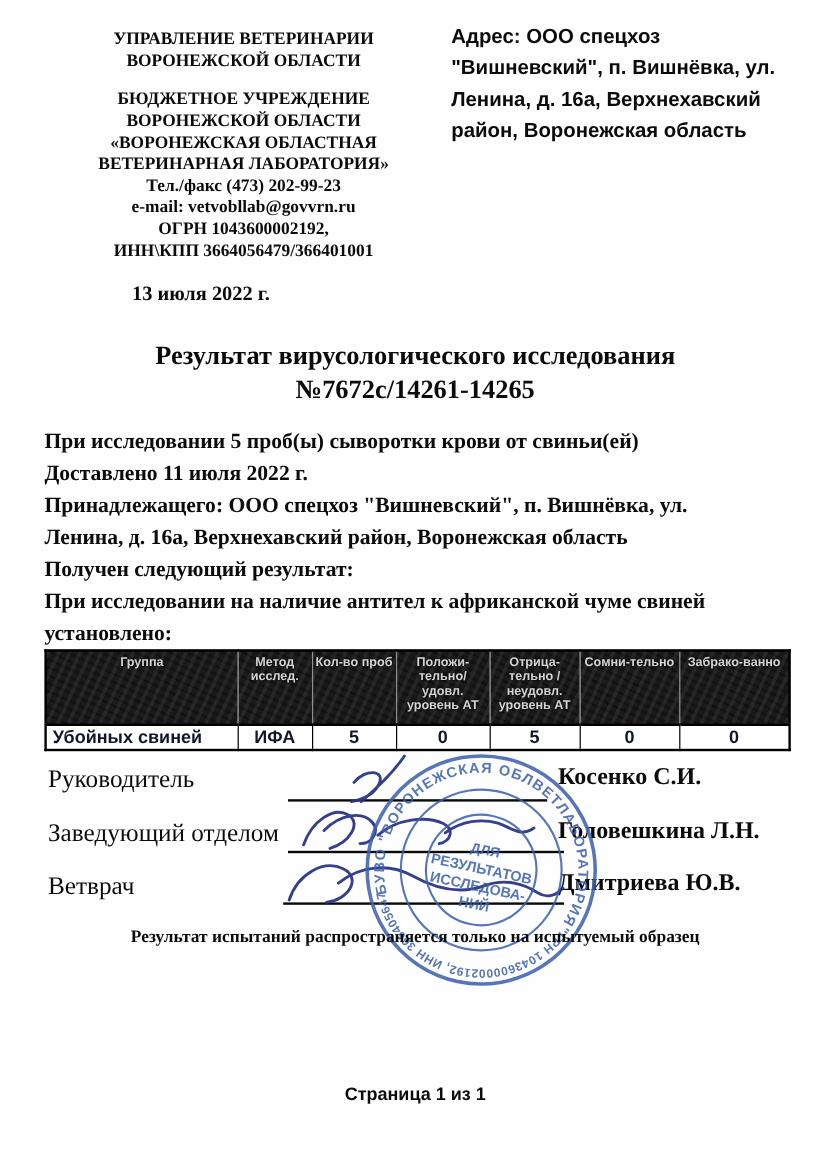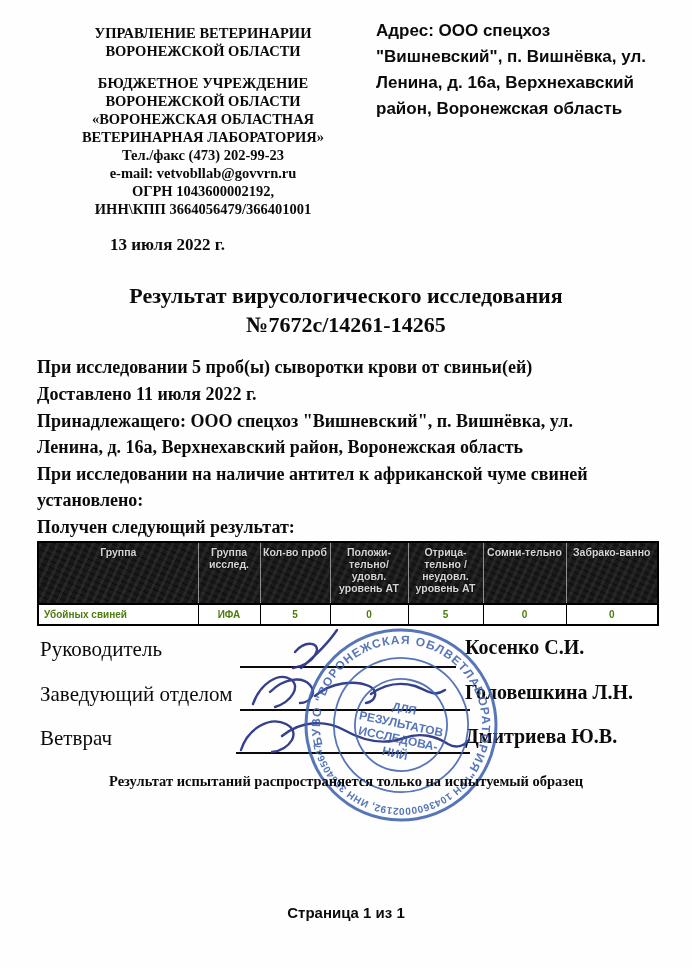--- a/index.html
+++ b/index.html
@@ -29,22 +29,22 @@
   .results thead tr{height:62px;}
   .results tbody tr{height:21px;}
   .results th{
     background-color:#1a1a1a;
     background-image:
       repeating-linear-gradient(115deg, rgba(90,90,90,.22) 0 3px, transparent 3px 8px),
       repeating-linear-gradient(25deg, rgba(0,0,0,.35) 0 2px, transparent 2px 6px);
     color:#d4d4d4;font-size:10.5px;line-height:12px;font-weight:700;
     vertical-align:top;padding:3px 2px 0 2px;border:1.5px solid #8f8f8f;
     border-bottom:2px solid #000;text-shadow:0 0 2px #000;}
-  .results td{font-size:10px;font-weight:700;text-align:center;
-    border:1.8px solid #000;padding:0;background:#fff;color:#4d7c0f;}
+  .results td{font-size:15px;font-weight:700;text-align:center;
+    border:1.8px solid #000;padding:0;background:#fff;color:#0f172a;}
   .results td.c0{text-align:left;padding-left:5px;}
   
   .sig-role{position:absolute;left:40px;font-size:21px;font-weight:400;}
   .r1{top:637px}.r2{top:682px}.r3{top:726px}
   .sig-name{position:absolute;left:465px;font-size:20px;font-weight:700;}
   .n1{top:636px}.n2{top:681px}.n3{top:725px}
   .sig-line{position:absolute;height:2.2px;background:#0a0a0a;}
   .l1{left:240px;top:666px;width:216px}
   .l2{left:240px;top:709px;width:230px}
   .l3{left:236px;top:752px;width:234px}
@@ -79,38 +79,38 @@
   <div class="date-line">13 июля 2022 г.</div>
   <div class="title-block">
     <div>Результат вирусологического исследования</div>
     <div>№7672с/14261-14265</div>
   </div>
 
   <div class="body-block">
     <p>При исследовании 5 проб(ы) сыворотки крови от свиньи(ей)</p>
     <p>Доставлено 11 июля 2022 г.</p>
     <p>Принадлежащего: ООО спецхоз "Вишневский", п. Вишнёвка, ул. Ленина, д. 16а, Верхнехавский район, Воронежская область</p>
+    <p>Получен следующий результат:</p>
     <p>При исследовании на наличие антител к африканской чуме свиней установлено:</p>
-    <p>Получен следующий результат:</p>
   </div>
 
   <table class="results">
     <colgroup>
       <col style="width:160px">
         <col style="width:62px">
         <col style="width:70px">
       <col style="width:78px">
         <col style="width:75px">
         <col style="width:83px">
         <col style="width:92px">
     </colgroup>
     <thead>
       <tr>
         <th>Группа</th>
-        <th>Группа исслед.</th>
+        <th>Метод исслед.</th>
         <th>Кол-во проб</th>
         <th>Положи-тельно/ удовл. уровень АТ</th>
         <th>Отрица-тельно / неудовл. уровень АТ</th>
         <th>Сомни-тельно</th>
         <th>Забрако-ванно</th>
       </tr>
     </thead>
     <tbody>
       <tr>
         <td class="c0">Убойных свиней</td>

